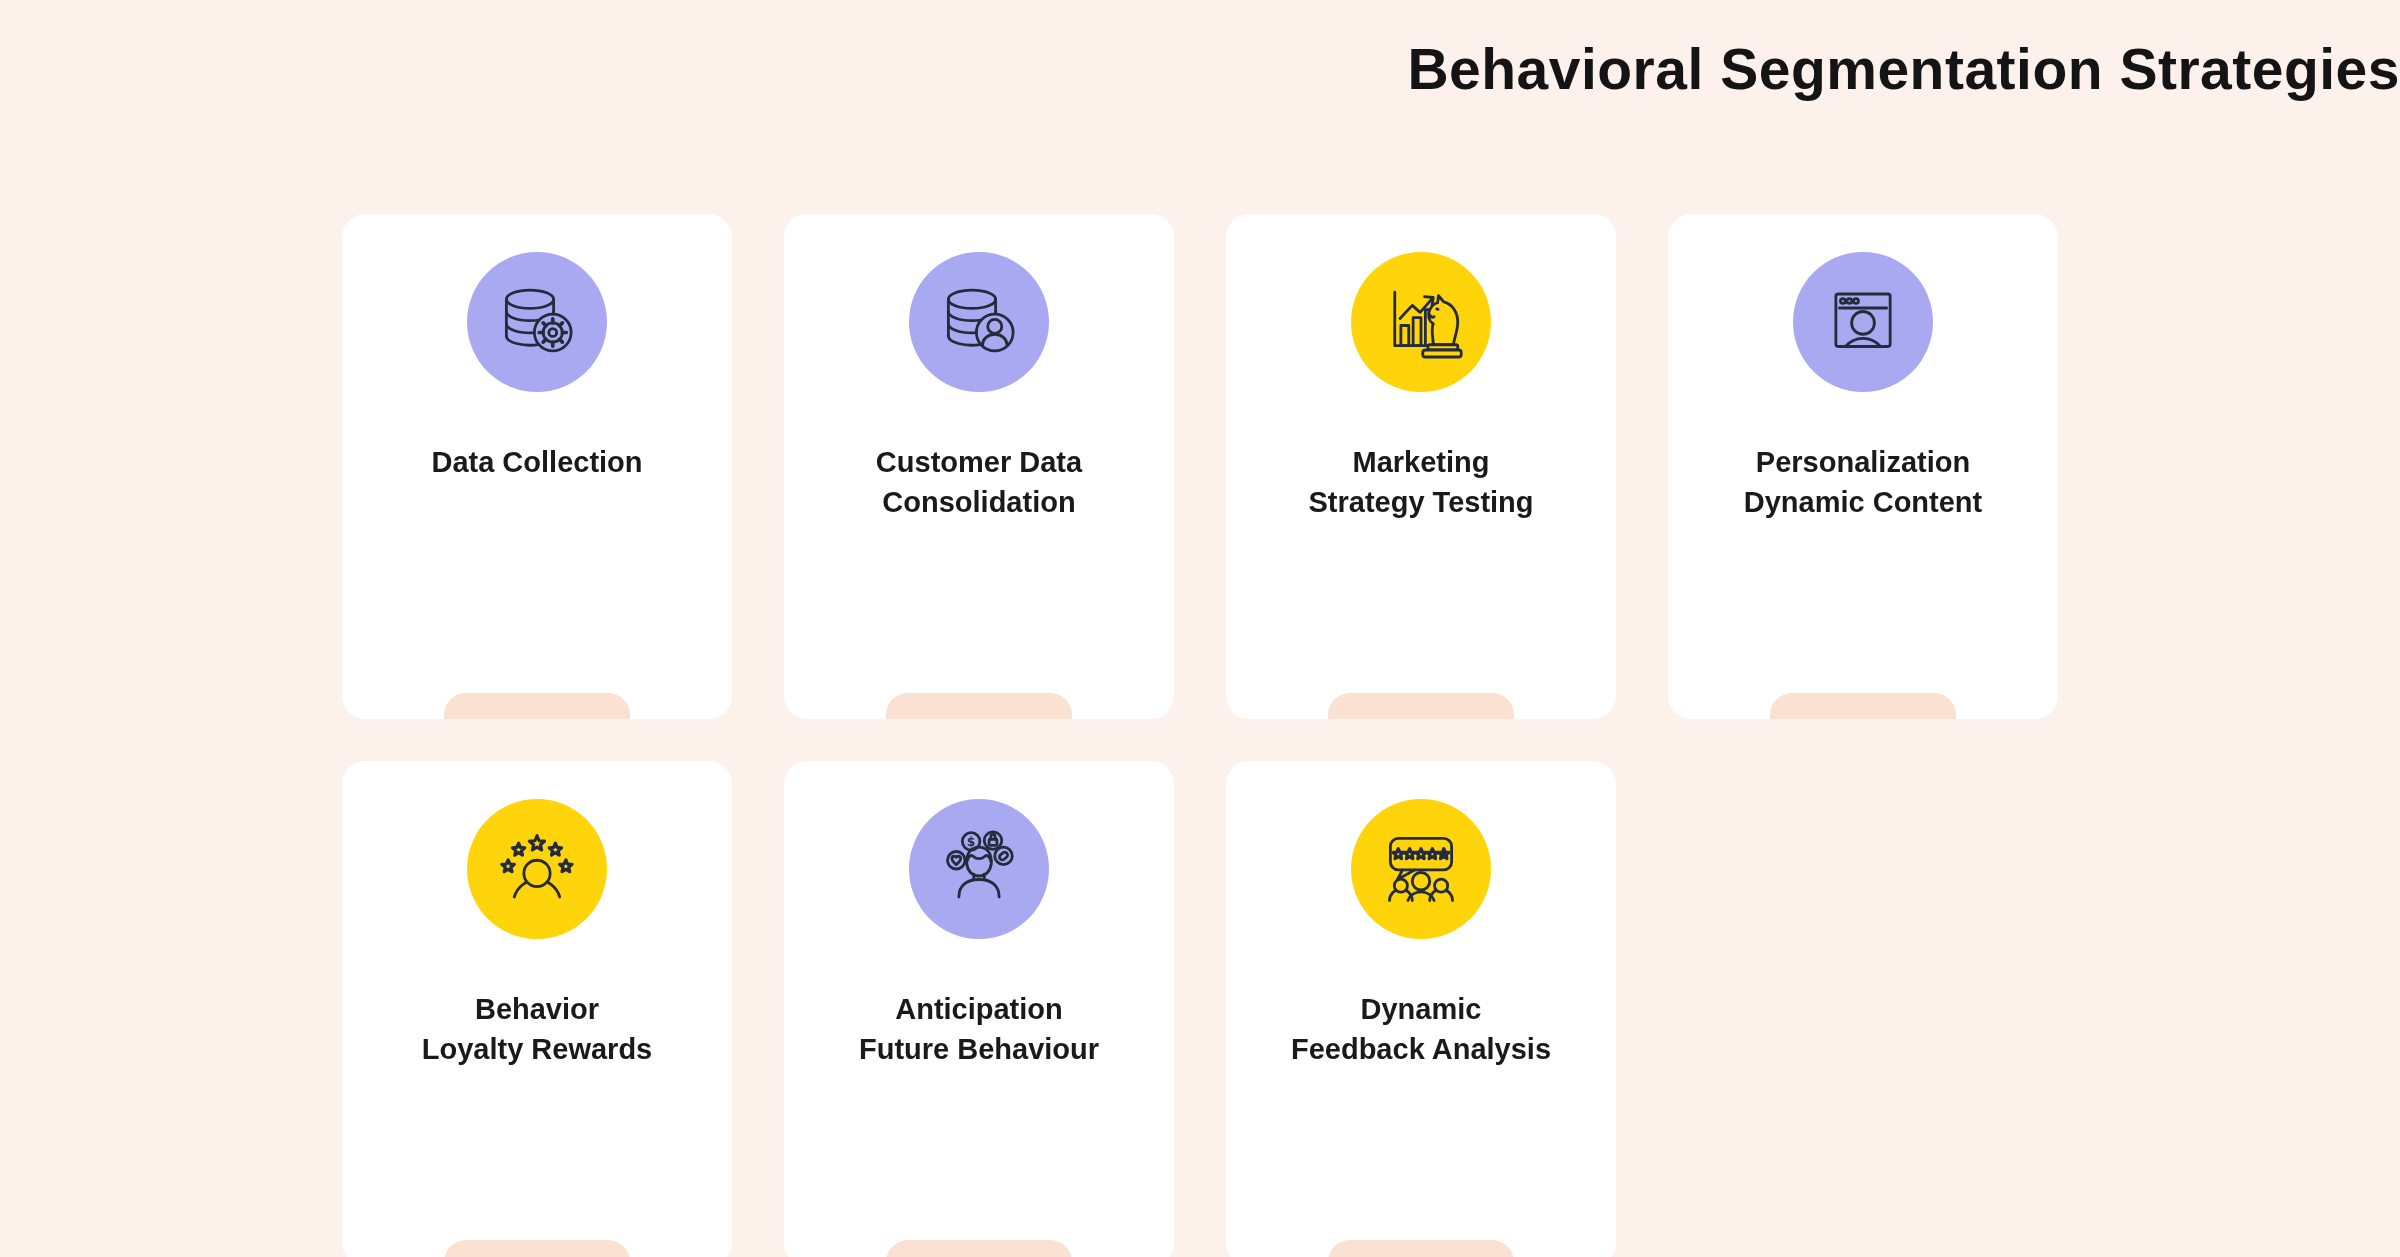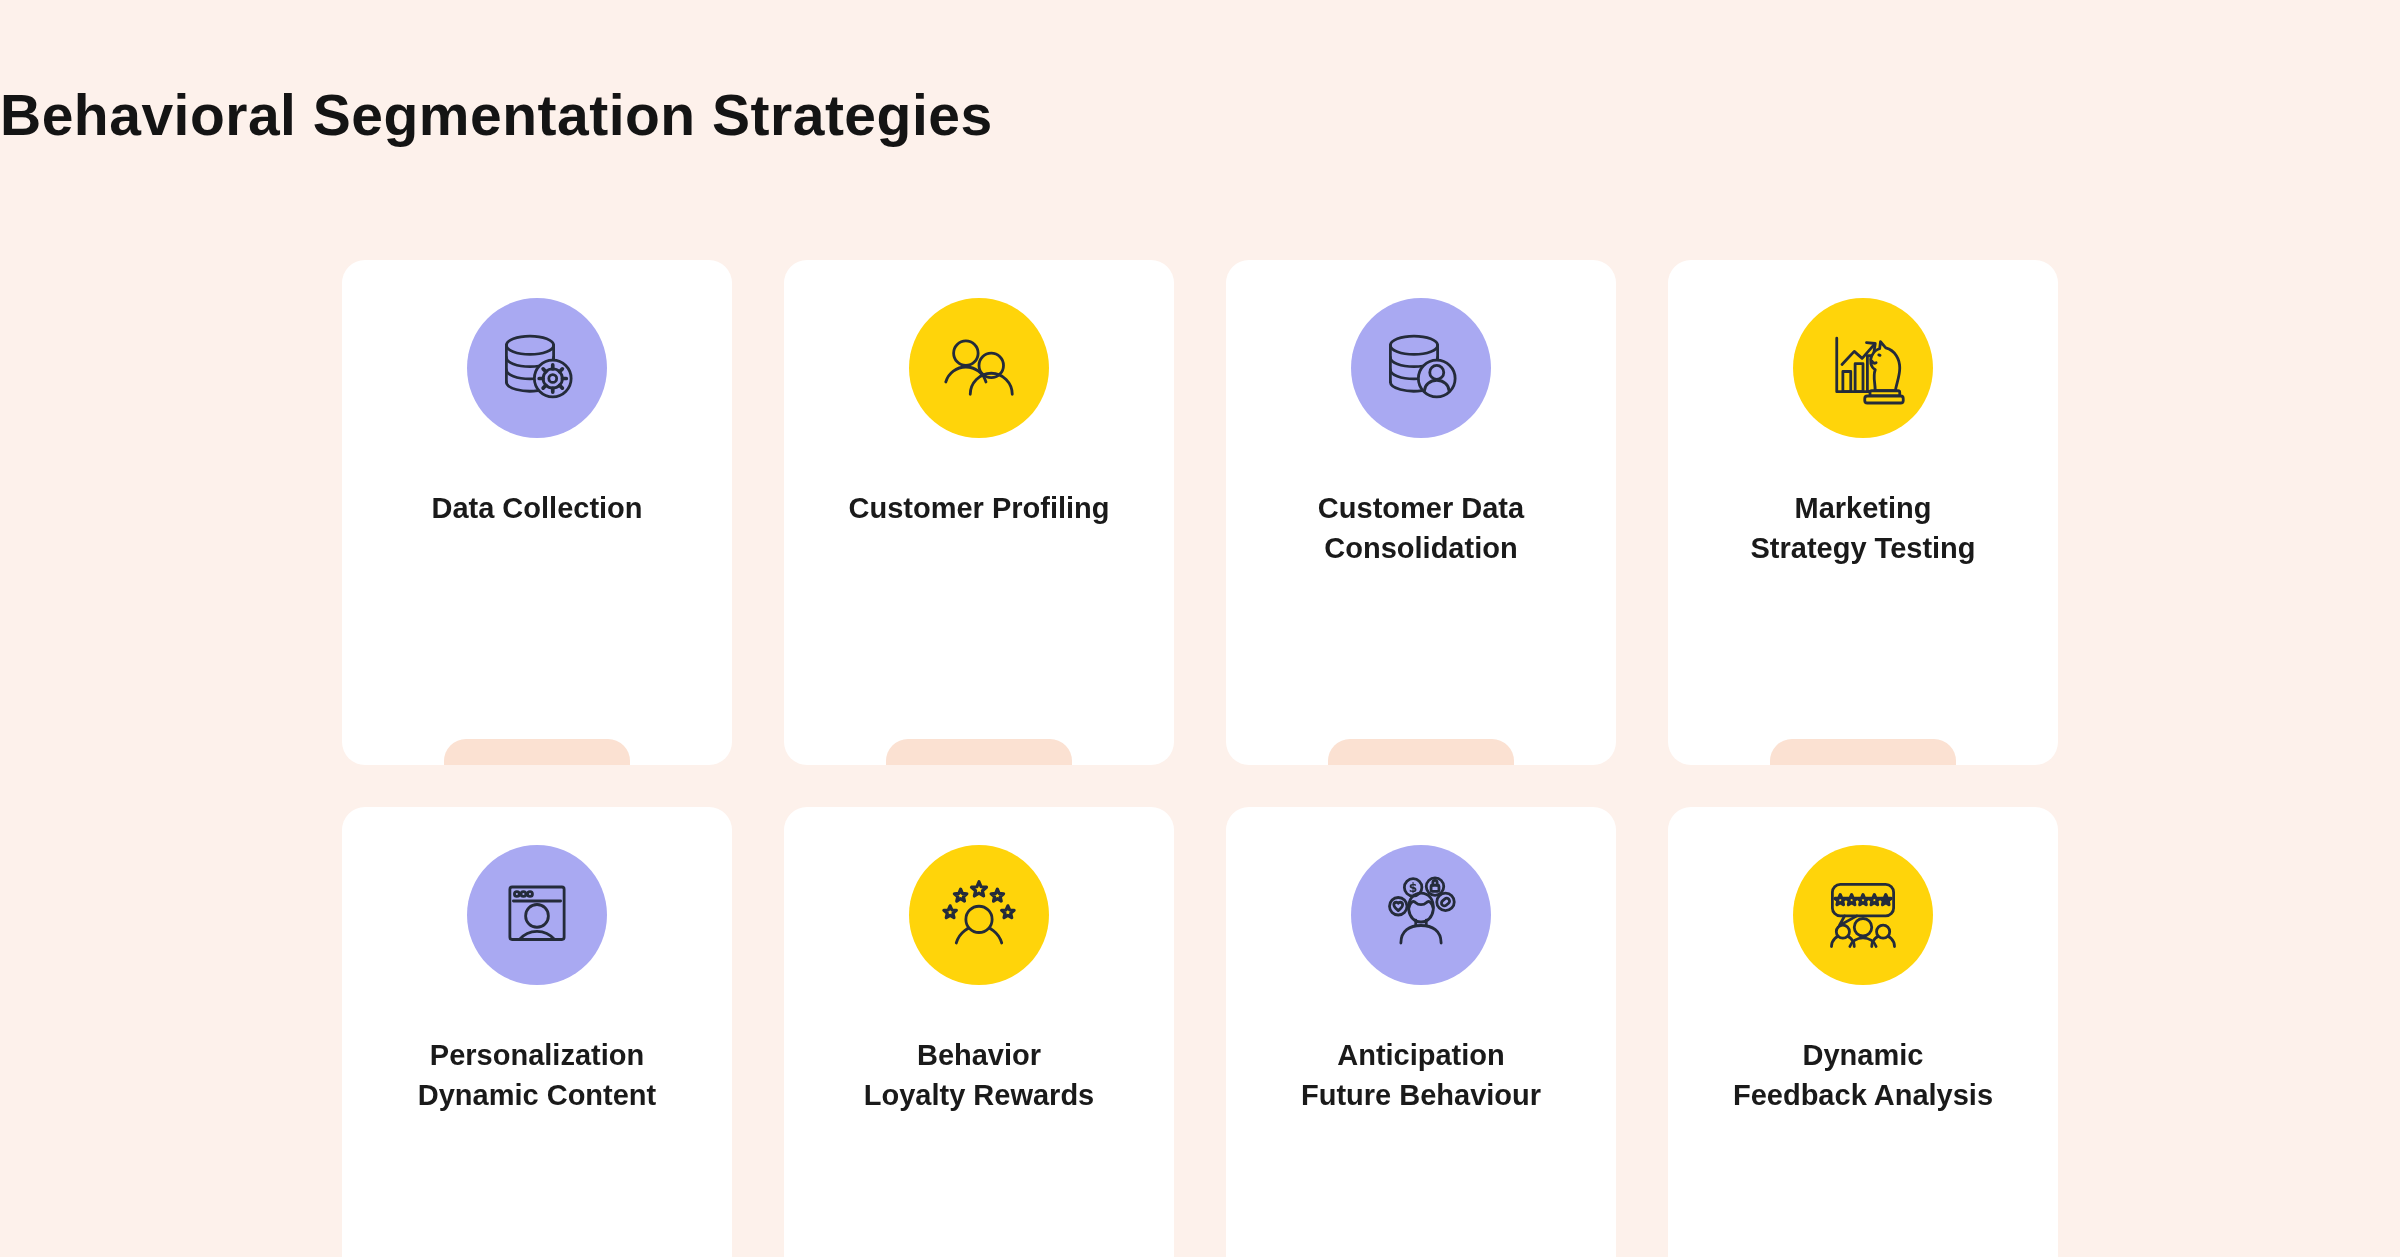--- a/index.html
+++ b/index.html
@@ -1,19 +1,19 @@
 <!DOCTYPE html>
 <html><head>
 <meta charset="utf-8">
 <style>
   html,body{margin:0;padding:0;}
   body{background:#FDF1EB;}
   .page{position:relative;width:2400px;height:1257px;overflow:hidden;
         background:var(--bg,#FDF1EB);font-family:"Liberation Sans",sans-serif;}
-  .title{margin:0;padding-top:82px;text-align:left;
+  .title{margin:0;padding-top:36px;text-align:right;
          font-size:57px;font-weight:700;letter-spacing:.5px;color:var(--title,#141414);}
   .grid{display:grid;grid-template-columns:repeat(4,390px);column-gap:52px;row-gap:42px;
         width:max-content;margin:112px auto 0;}
   .card{position:relative;width:390px;height:505px;background:var(--card,#FFFFFF);
         border-radius:23px;overflow:hidden;}
   .circle{width:140px;height:140px;border-radius:50%;margin:38px auto 0;
           display:flex;align-items:center;justify-content:center;}
   .icon{display:flex;align-items:center;justify-content:center;}
   .label{margin:50px 8px 0;text-align:center;font-size:29px;font-weight:600;
          color:var(--text,#1A1A1A);line-height:40px;}
@@ -45,37 +45,20 @@
             </svg>
           </span>
       </div>
       <h3 class="label">
         <span>Data Collection</span>
         <span></span>
       </h3>
       <div class="tab"></div>
     </section>
 
-    <section class="card">
-      <div class="circle" style="background: rgb(255, 212, 10);">
-        <span class="icon">
-            <svg viewBox="0 0 96 96" width="84" height="84" fill="none" stroke="#242B3A" stroke-width="3.2" stroke-linecap="round" stroke-linejoin="round">
-              <circle cx="33" cy="31" r="14"></circle>
-              <path d="M10,64 A24,24 0 0 1 56,64"></path>
-              <circle cx="62" cy="45" r="14" fill="#FFD40A"></circle>
-              <path d="M38,78 A24,24 0 0 1 86,78"></path>
-            </svg>
-          </span>
-      </div>
-      <h3 class="label">
-        <span>Customer Profiling</span>
-        <span></span>
-      </h3>
-      <div class="tab"></div>
-    </section>
 
     <section class="card">
       <div class="circle" style="background: rgb(169, 169, 242);">
         <span class="icon">
             <svg viewBox="0 0 96 96" width="84" height="84" fill="none" stroke="#242B3A" stroke-width="3.2" stroke-linecap="round" stroke-linejoin="round">
               <ellipse cx="40" cy="22" rx="27" ry="10.5"></ellipse>
               <path d="M13,22 V64 M67,22 V40"></path>
               <path d="M13,36 A27,10.5 0 0 0 67,36"></path>
               <path d="M13,50 A27,10.5 0 0 0 67,50"></path>
               <path d="M13,64 A27,10.5 0 0 0 49,73.9"></path>

